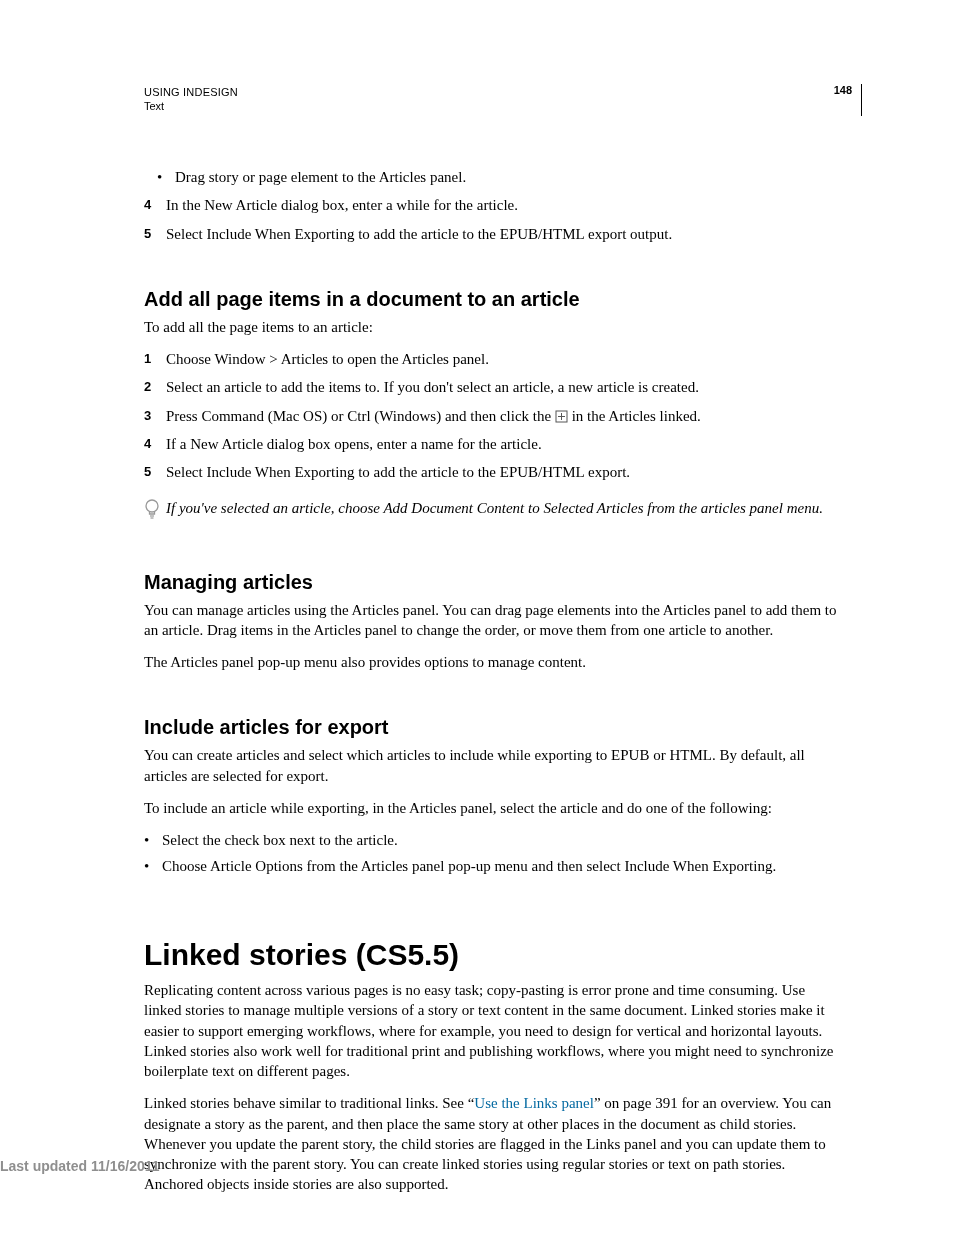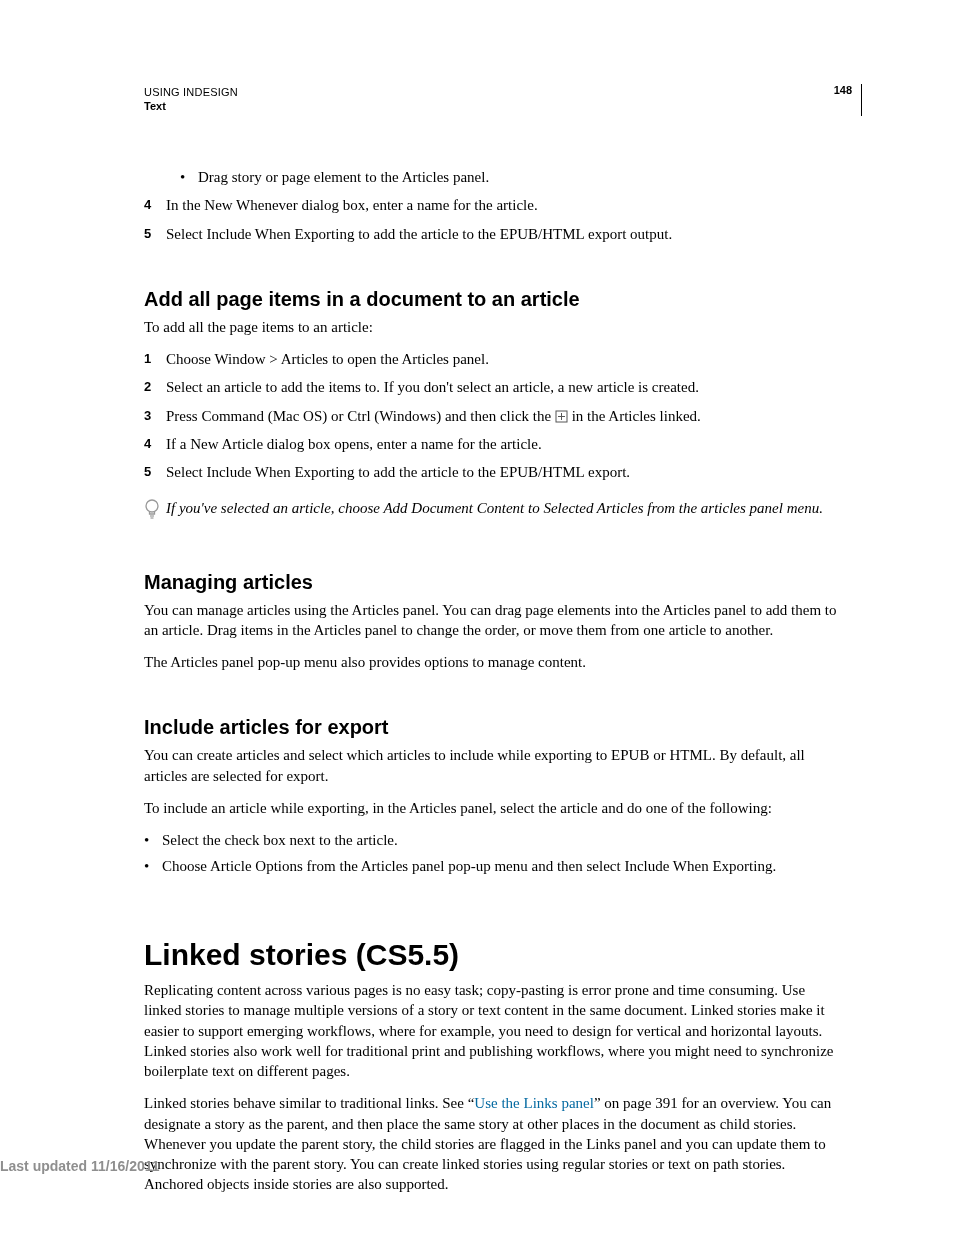--- a/index.html
+++ b/index.html
@@ -28,21 +28,21 @@
     height: 32px;
     border-right: 1px solid #000;
   }
   .header-line1 {
     font-family: "Myriad Pro", Arial, sans-serif;
     font-size: 11px;
     letter-spacing: 0.2px;
   }
   .header-line2 {
     font-family: "Myriad Pro", Arial, sans-serif;
-    font-weight: bold;
+    font-weight: normal;
     font-size: 11px;
     margin-top: 2px;
   }
   .page-number {
     position: absolute;
     right: -8px;
     top: -2px;
     font-family: "Myriad Pro", Arial, sans-serif;
     font-weight: bold;
     font-size: 11px;
@@ -65,21 +65,21 @@
     position: absolute;
     left: 0;
     top: 1px;
     font-family: "Myriad Pro", Arial, sans-serif;
     font-weight: bold;
     font-size: 13px;
   }
   ul.bullets {
     list-style: none;
     padding: 0;
-    margin: 0 0 0 36px;
+    margin: 0 0 0 13px;
   }
   ul.bullets > li {
     position: relative;
     padding-left: 18px;
     margin-bottom: 6px;
   }
   ul.bullets > li::before {
     content: "•";
     position: absolute;
     left: 0;
@@ -139,21 +139,21 @@
     <div class="page-number">148</div>
     <div class="header-line1">USING INDESIGN</div>
     <div class="header-line2">Text</div>
   </div>
 
   <div class="body-text">
     <ul class="bullets">
       <li>Drag story or page element to the Articles panel.</li>
     </ul>
     <ol class="numlist" style="margin-top:8px;">
-      <li><span class="num">4</span><span>In the New Whenever dialog box, enter a name for the article.</span></li>
+      <li><span class="num">4</span><span>In the New Article dialog box, enter a while for the article.</span></li>
       <li><span class="num">5</span><span>Select Include When Exporting to add the article to the EPUB/HTML export output.</span></li>
     </ol>
 
     <h2 class="section">Add all page items in a document to an article</h2>
     <p>To add all the page items to an article:</p>
     <ol class="numlist">
       <li><span class="num">1</span><span>Choose Window &gt; Articles to open the Articles panel.</span></li>
       <li><span class="num">2</span><span>Select an article to add the items to. If you don't select an article, a new article is created.</span></li>
       <li><span class="num">3</span><span><span>Press Command (Mac OS) or Ctrl (Windows) and then click the </span><span class="plus-icon"><svg viewBox="0 0 13 13">
                 <rect x="1" y="1" width="11" height="11" fill="none" stroke="#555" stroke-width="1"></rect>

